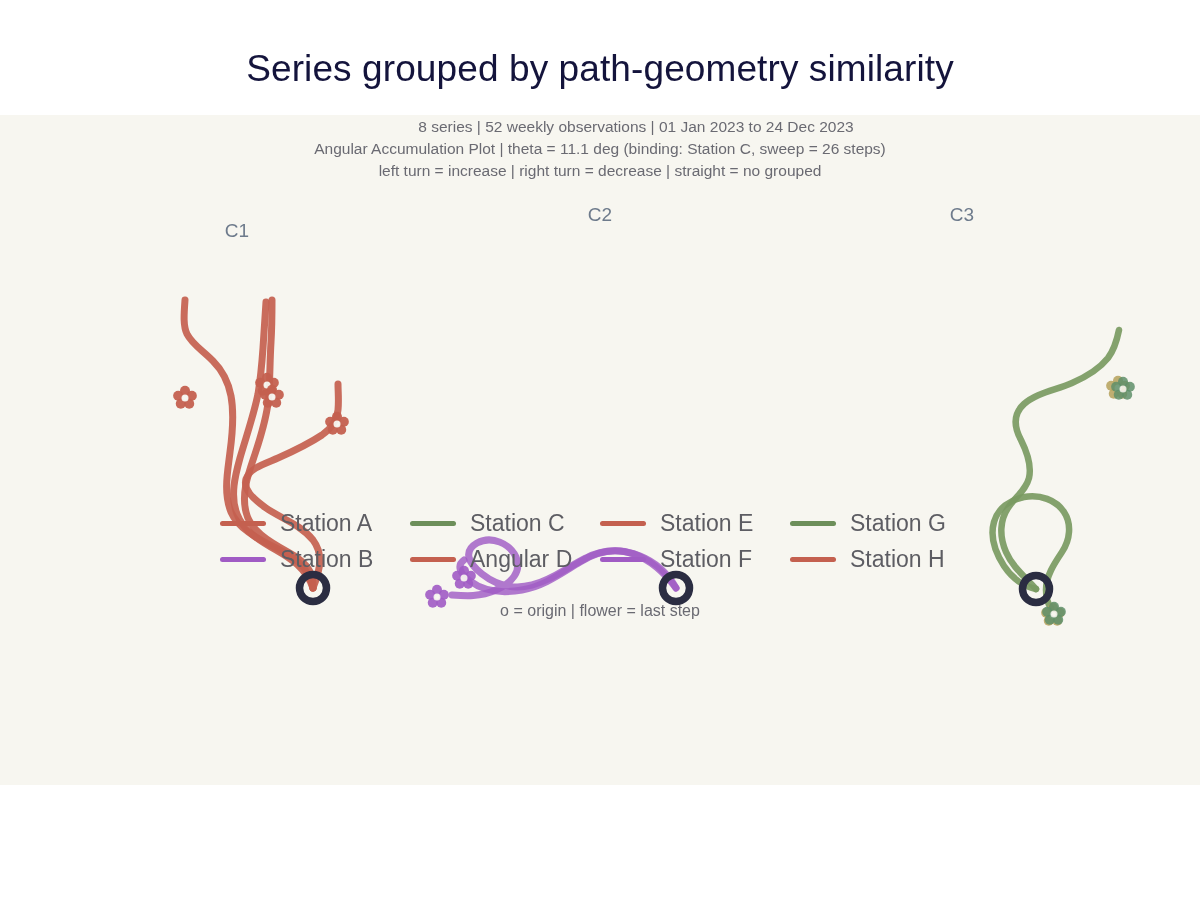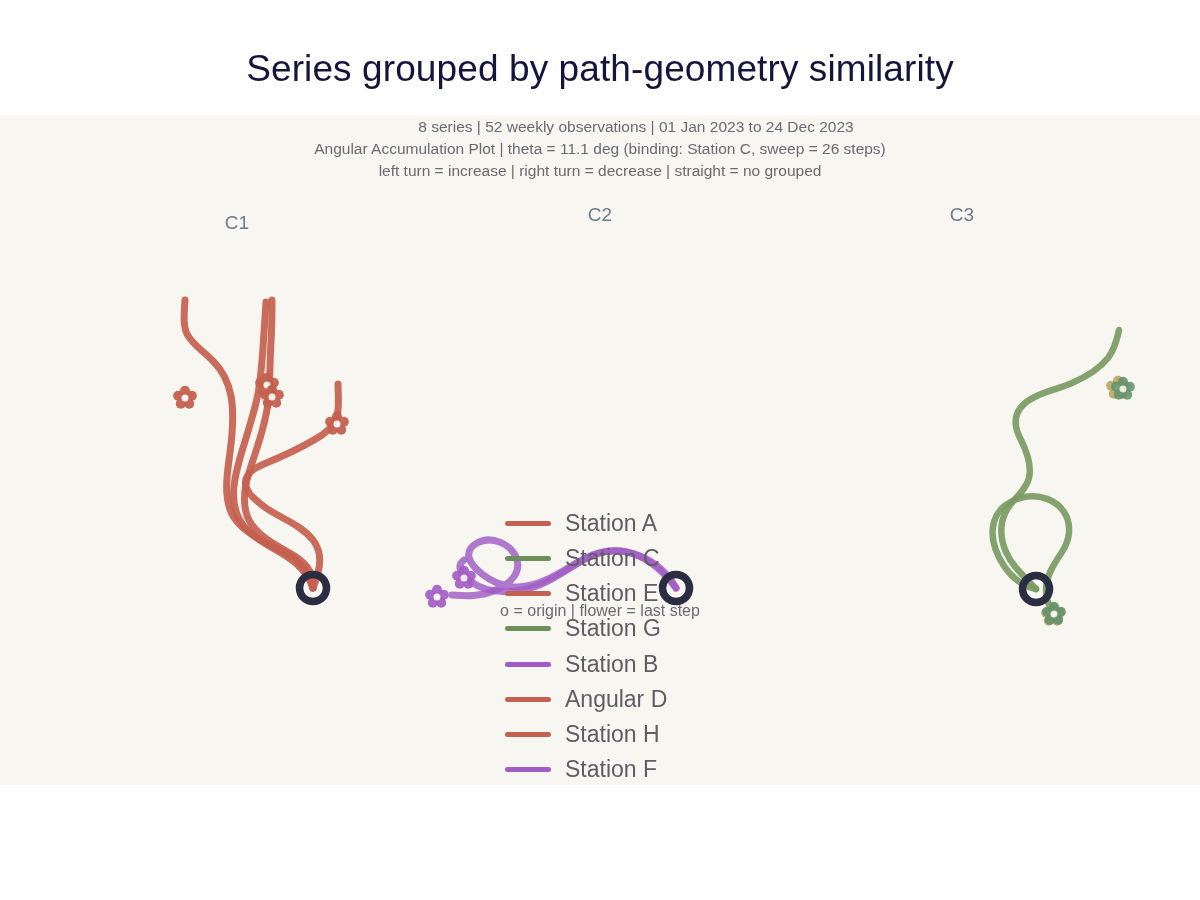--- a/index.html
+++ b/index.html
@@ -44,21 +44,21 @@
   #sub1 { top: 118px; padding-left: 36px; }
   #sub2 { top: 140px; }
   #sub3 { top: 162px; }
   .panel-title {
     position: absolute;
     font-size: 19px;
     color: #6e7b8c;
     text-align: center;
     width: 120px;
   }
-  #pt-0 { left: 177px; top: 212px; }
+  #pt-0 { left: 177px; top: 220px; }
   #pt-1 { left: 540px; top: 204px; }
   #pt-2 { left: 902px; top: 204px; }
   #panels {
     position: absolute;
     left: 0;
     top: 0;
     width: 1200px;
     height: 670px;
   }
   #legend {
@@ -66,23 +66,22 @@
     left: 0;
     top: 510px;
     width: 1200px;
     display: flex;
     flex-direction: column;
     align-items: center;
     gap: 9px;
   }
   .legend-row {
     display: flex;
-    flex-direction: column;
+    flex-direction: row;
     align-items: center;
-    gap: 8px;
   }
   .legend-item {
     display: flex;
     flex-direction: row;
     align-items: center;
     width: 190px;
   }
   .legend-swatch {
     width: 46px;
     height: 5px;
@@ -231,23 +230,23 @@
   <div class="legend-row">
     <div class="legend-item">
       <span class="legend-swatch" style="background: rgb(160, 91, 196);"></span>
       <span class="legend-label">Station B</span>
     </div>
     <div class="legend-item">
       <span class="legend-swatch" style="background: rgb(196, 96, 79);"></span>
       <span class="legend-label">Angular D</span>
     </div>
     <div class="legend-item">
-      <span class="legend-swatch" style="background: rgb(196, 96, 79);"></span>
-      <span class="legend-label">Station H</span>
-    </div>
-    <div class="legend-item">
       <span class="legend-swatch" style="background: rgb(160, 91, 196);"></span>
       <span class="legend-label">Station F</span>
     </div>
+    <div class="legend-item">
+      <span class="legend-swatch" style="background: rgb(196, 96, 79);"></span>
+      <span class="legend-label">Station H</span>
+    </div>
   </div>
 </div>
 
 <div id="footnote">o = origin | flower = last step</div>
 
 </body></html>

